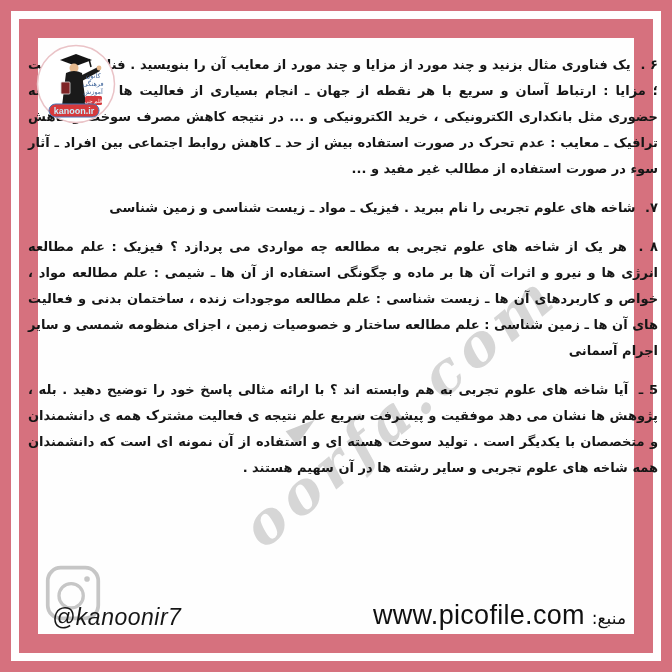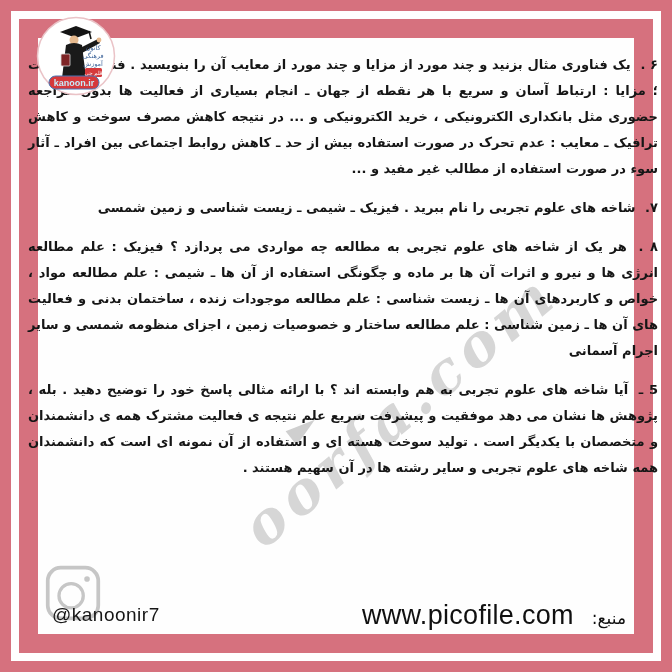--- a/index.html
+++ b/index.html
@@ -29,33 +29,34 @@
     position:absolute;inset:0;padding:52px 14px 0 28px;
     direction:rtl;z-index:2;
   }
   p.q{
     margin:0 0 13px;font-size:13px;line-height:26px;
     text-align:justify;color:#161616;font-weight:bold;
     font-family:"DejaVu Sans",sans-serif;
   }
   .qnum{margin-left:5px;}
   
-  .logo{position:absolute;left:36px;top:16px;width:80px;height:80px;z-index:5;text-align:center;}
+  .logo{position:absolute;left:36px;top:44px;width:80px;height:80px;z-index:5;text-align:center;}
   
   .ig{position:absolute;left:44px;top:564px;width:58px;height:58px;z-index:5;}
   .handle{
     position:absolute;left:52px;top:604px;z-index:6;
-    font-family:"Liberation Sans",sans-serif;font-size:19px;color:#161616;
+    font-family:"Liberation Sans",sans-serif;font-size:23px;color:#161616;
     letter-spacing:.5px;
+    font-style:italic;
   }
   .source{
     position:absolute;right:46px;top:600px;z-index:5;direction:rtl;
     color:#101010;white-space:nowrap;
   }
-  .source .label{font-size:17px;font-family:"DejaVu Sans",sans-serif;margin-left:18px;}
+  .source .label{font-size:17px;font-family:"DejaVu Sans",sans-serif;margin-left:7px;}
   .source .url{font-size:27px;font-family:"Liberation Sans",sans-serif;letter-spacing:.3px;}
 </style>
 </head>
 <body>
 
 <div id="canvas">
   <div class="ring-white"></div>
   <div class="frame-pink"></div>
 
   <div class="page"></div>
@@ -63,21 +64,21 @@
   <div class="watermark">oorfa.com</div>
   <div class="wm-arrow"></div>
 
   <div class="content">
     <p class="q">
       <span class="qnum">۶ .</span>
       <span>یک فناوری مثال بزنید و چند مورد از مزایا و چند مورد از معایب آن را بنویسید . فناوری اینترنت ؛ مزایا : ارتباط آسان و سریع با هر نقطه از جهان ـ انجام بسیاری از فعالیت ها بدون مراجعه حضوری مثل بانکداری الکترونیکی ، خرید الکترونیکی و ... در نتیجه کاهش مصرف سوخت و کاهش ترافیک ـ معایب : عدم تحرک در صورت استفاده بیش از حد ـ کاهش روابط اجتماعی بین افراد ـ آثار سوء در صورت استفاده از مطالب غیر مفید و ...</span>
     </p>
     <p class="q">
       <span class="qnum">۷.</span>
-      <span>شاخه های علوم تجربی را نام ببرید . فیزیک ـ شیمی ـ زیست شناسی و زمین شمسی</span>
+      <span>شاخه های علوم تجربی را نام ببرید . فیزیک ـ مواد ـ زیست شناسی و زمین شناسی</span>
     </p>
     <p class="q">
       <span class="qnum">۸ .</span>
       <span>هر یک از شاخه های علوم تجربی به مطالعه چه مواردی می پردازد ؟ فیزیک : علم مطالعه انرژی ها و نیرو و اثرات آن ها بر ماده و چگونگی استفاده از آن ها ـ شیمی : علم مطالعه مواد ، خواص و کاربردهای آن ها ـ زیست شناسی : علم مطالعه موجودات زنده ، ساختمان بدنی و فعالیت های آن ها ـ زمین شناسی : علم مطالعه ساختار و خصوصیات زمین ، اجزای منظومه شمسی و سایر اجرام آسمانی</span>
     </p>
     <p class="q">
       <span class="qnum">5 ـ</span>
       <span>آیا شاخه های علوم تجربی به هم وابسته اند ؟ با ارائه مثالی پاسخ خود را توضیح دهید . بله ، پژوهش ها نشان می دهد موفقیت و پیشرفت سریع علم نتیجه ی فعالیت مشترک همه ی دانشمندان و متخصصان با یکدیگر است . تولید سوخت هسته ای و استفاده از آن نمونه ای است که دانشمندان همه  شاخه های علوم تجربی و سایر رشته ها در آن سهیم هستند .</span>
     </p>
   </div>

